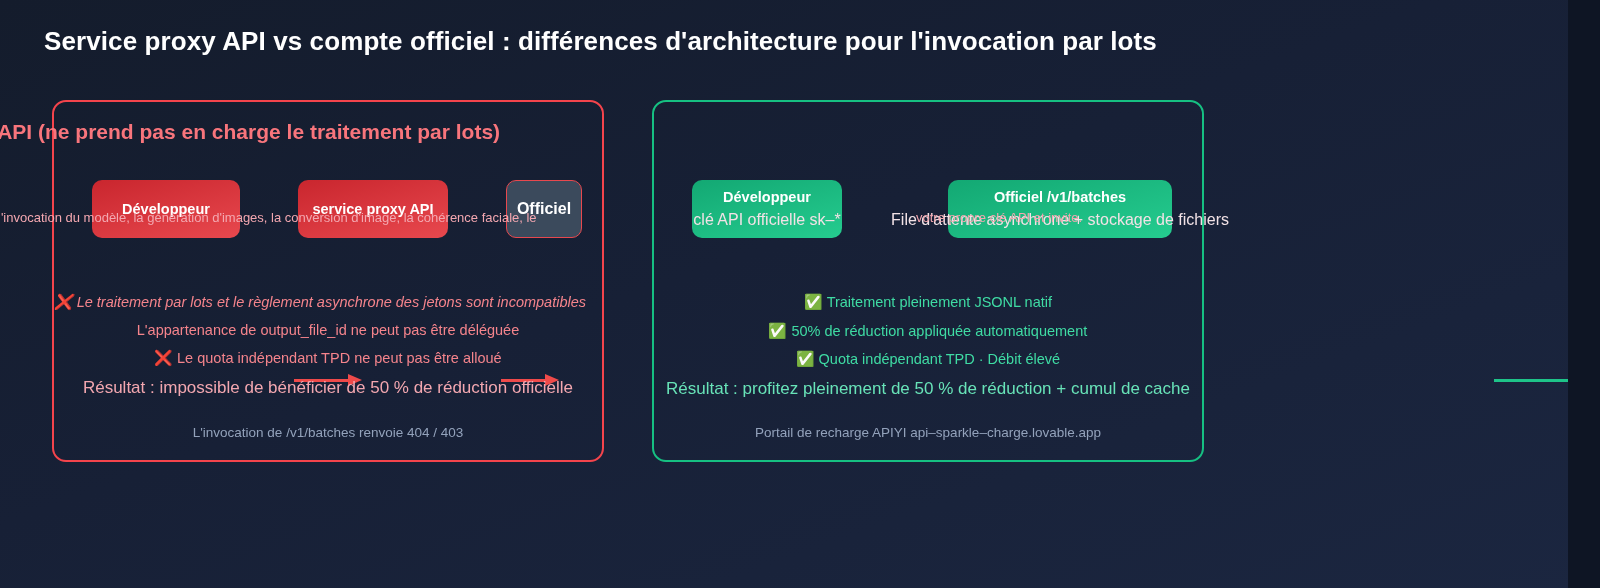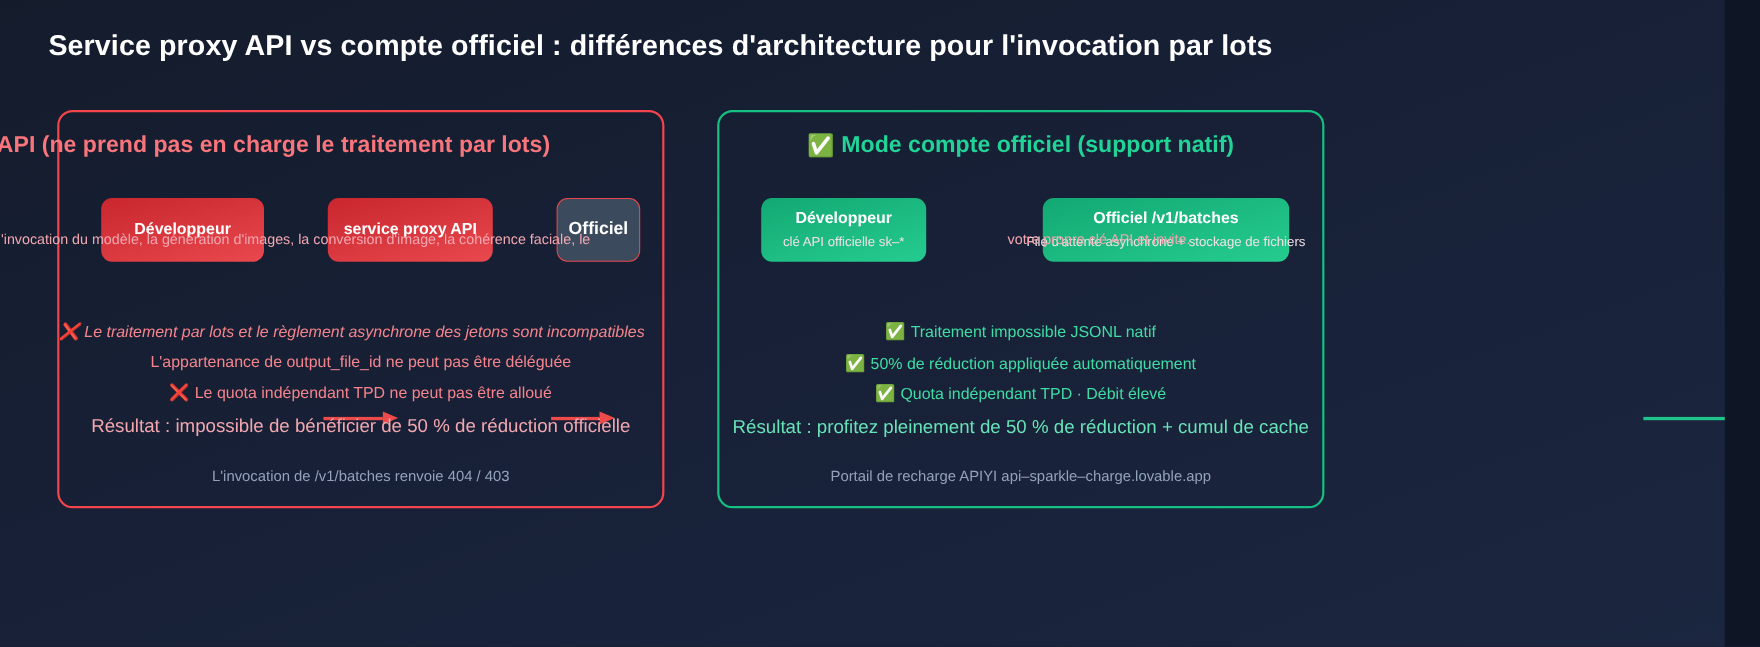--- a/index.html
+++ b/index.html
@@ -102,21 +102,21 @@
     text-align: center;
     padding: 6px 10px;
   }
   .node-title {
     font-size: 14.5px;
     font-weight: bold;
     color: #ffffff;
     white-space: nowrap;
   }
   .node-sub {
-    font-size: 12px;
+    font-size: 16px;
     color: #f2e2e6;
     margin-top: 6px;
     white-space: nowrap;
     text-align: right;
   }
 
   
   #node-proxy-dev {
     left: 38px; top: 0; width: 148px; height: 58px;
     background: linear-gradient(165deg, #c9262e 0%, #e8484e 100%);
@@ -275,44 +275,40 @@
         <span class="mark">❌</span><span>Le quota indépendant TPD ne peut pas être alloué</span>
       </div>
       <div class="bullet-result">Résultat : impossible de bénéficier de 50 % de réduction officielle</div>
     </div>
 
     <div class="footer-note">L'invocation de /v1/batches renvoie 404 / 403</div>
   </div>
 
   <div class="panel" id="panel-official">
 
-    <div class="panel-heading">
-      <span class="heading-emoji">✅</span>
-      <span>Mode compte officiel (support natif)</span>
-    </div>
 
     <div class="node-row">
       <div class="node" id="node-off-dev">
         <span class="node-title">Développeur</span>
         <span class="node-sub">clé API officielle sk–*</span>
       </div>
       <div class="node" id="node-off-batches">
         <span class="node-title">Officiel /v1/batches</span>
         <span class="node-sub">File d'attente asynchrone + stockage de fichiers</span>
       </div>
     </div>
 
     <div class="arrow arrow-green" id="arrow-official-1">
       <div class="shaft"></div>
         <div class="head"></div>
     </div>
 
     <div class="bullets">
       <div class="bullet">
-        <span class="mark">✅</span><span>Traitement impossible JSONL natif</span>
+        <span class="mark">✅</span><span>Traitement pleinement JSONL natif</span>
       </div>
       <div class="bullet">
         <span class="mark">✅</span><span>50% de réduction appliquée automatiquement</span>
       </div>
       <div class="bullet">
         <span class="mark">✅</span><span>Quota indépendant TPD · Débit élevé</span>
       </div>
       <div class="bullet-result">Résultat : profitez pleinement de 50 % de réduction + cumul de cache</div>
     </div>
 

